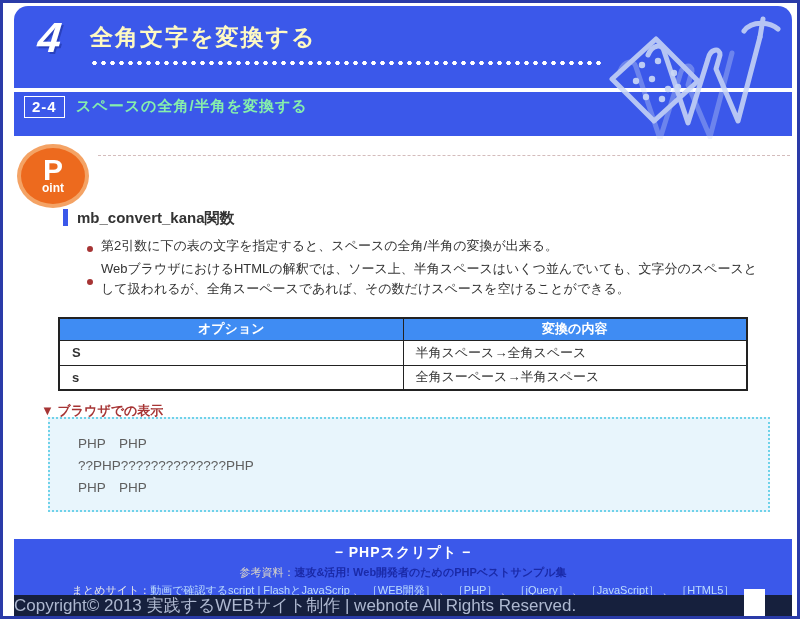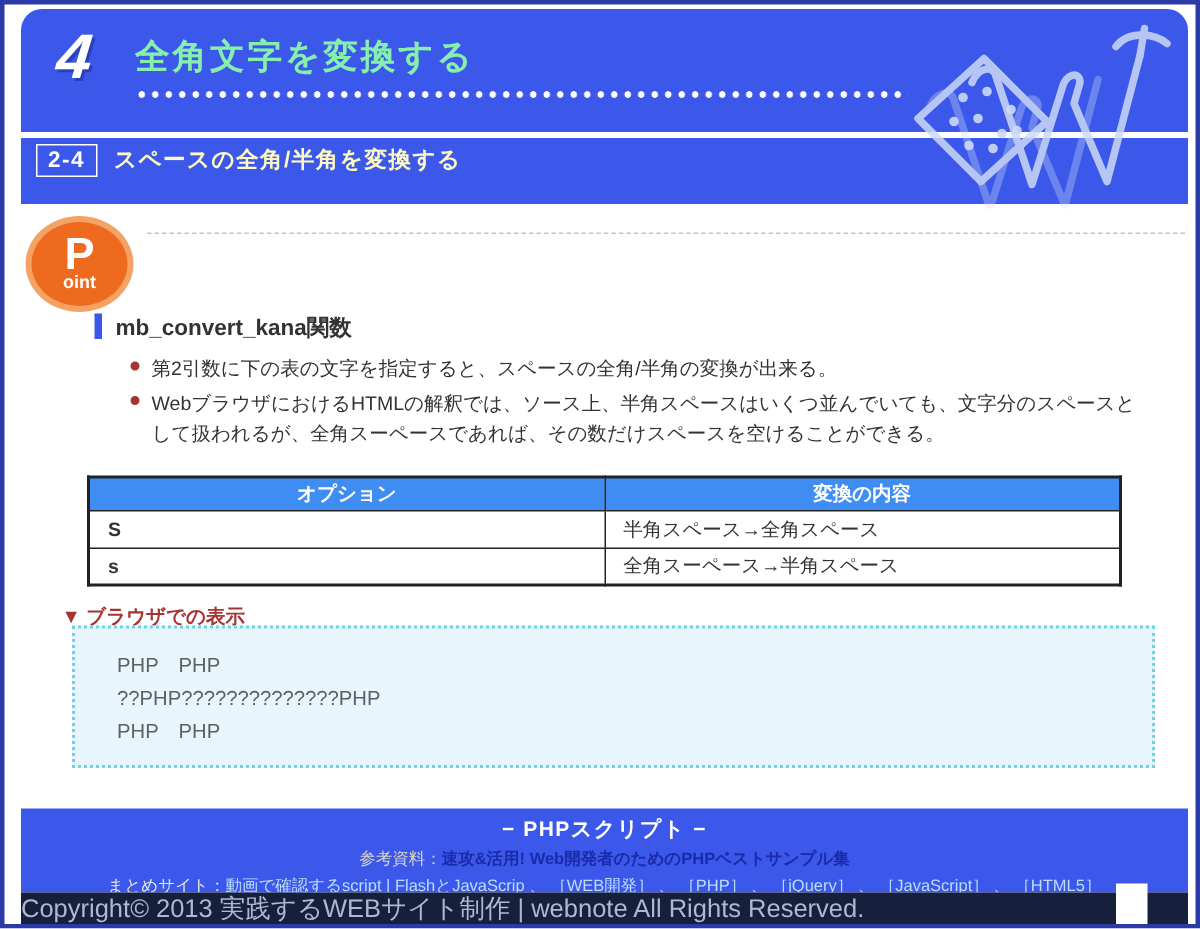--- a/index.html
+++ b/index.html
@@ -11,41 +11,41 @@
   
   .chapter-header{
     position:absolute;left:11px;top:3px;width:778px;height:82px;
     background:var(--bar-blue,#3b58ea);border-radius:14px 14px 0 0;
   }
   .chapter-num{
     position:absolute;left:24px;top:8px;color:#fff;font-size:42px;font-weight:bold;
     font-style:italic;transform:skewX(-6deg);text-shadow:2px 2px 0 rgba(30,50,160,.6);
   }
   .chapter-title{
-    position:absolute;left:76px;top:16px;color:#86efac;font-size:23px;font-weight:bold;
+    position:absolute;left:76px;top:16px;color:#fef9c3;font-size:23px;font-weight:bold;
     letter-spacing:2px;
   }
   .dotted-line{
     position:absolute;left:76px;top:54px;width:515px;height:6px;
     background-image:radial-gradient(circle,#fff 2px,rgba(255,255,255,0) 2.4px);
     background-size:9px 6px;background-repeat:repeat-x;
   }
   
   .w-decoration{position:absolute;left:583px;top:0;z-index:5;pointer-events:none;}
   
   .section-bar{
     position:absolute;left:11px;top:89px;width:778px;height:44px;
     background:var(--bar-blue,#3b58ea);
   }
   .section-num{
     position:absolute;left:10px;top:4px;border:1px solid #fff;color:#fff;
     font-size:15px;font-weight:bold;padding:1px 7px 2px 7px;letter-spacing:1px;
   }
   .section-title{
-    position:absolute;left:62px;top:5px;color:#fef9c3;font-size:15px;font-weight:bold;
+    position:absolute;left:62px;top:5px;color:#86efac;font-size:15px;font-weight:bold;
     letter-spacing:1px;
   }
   
   .point-badge{
     position:absolute;left:14px;top:141px;width:72px;height:64px;border-radius:50%;
     background:var(--badge-orange,#ed6a1e);border:4px solid var(--badge-orange-light,#f4a365);
     color:#fff;text-align:center;z-index:4;
   }
   .point-p{font-size:30px;font-weight:bold;line-height:30px;margin-top:7px;}
   .point-oint{font-size:12px;font-weight:bold;line-height:11px;margin-top:-2px;}
@@ -53,21 +53,21 @@
     position:absolute;left:95px;top:152px;width:692px;height:0;
     border-top:1px dashed #d4bcbc;
   }
   
   .content-heading{position:absolute;left:60px;top:206px;font-size:15px;font-weight:bold;color:#333;}
   .accent-bar{
     display:inline-block;width:5px;height:17px;background:var(--accent-blue,#3b58ea);
     margin-right:9px;vertical-align:-3px;
   }
   .bullets{position:absolute;left:84px;top:233px;width:676px;}
-  .bullet-item{display:flex;margin-bottom:3px;}
+  .bullet-item{display:flex;margin-bottom:3px;align-items:center;}
   .bullet-ring{
     flex:0 0 auto;width:5px;height:5px;border:3px solid var(--maroon,#a63434);
     border-radius:50%;margin:5px 8px 0 0;
   }
   .bullet-text{font-size:13px;color:#333;line-height:1.55;}
   .option-table{
     position:absolute;left:55px;top:314px;width:690px;border-collapse:collapse;
     border:2px solid #222;table-layout:fixed;
   }
   .option-table th{

